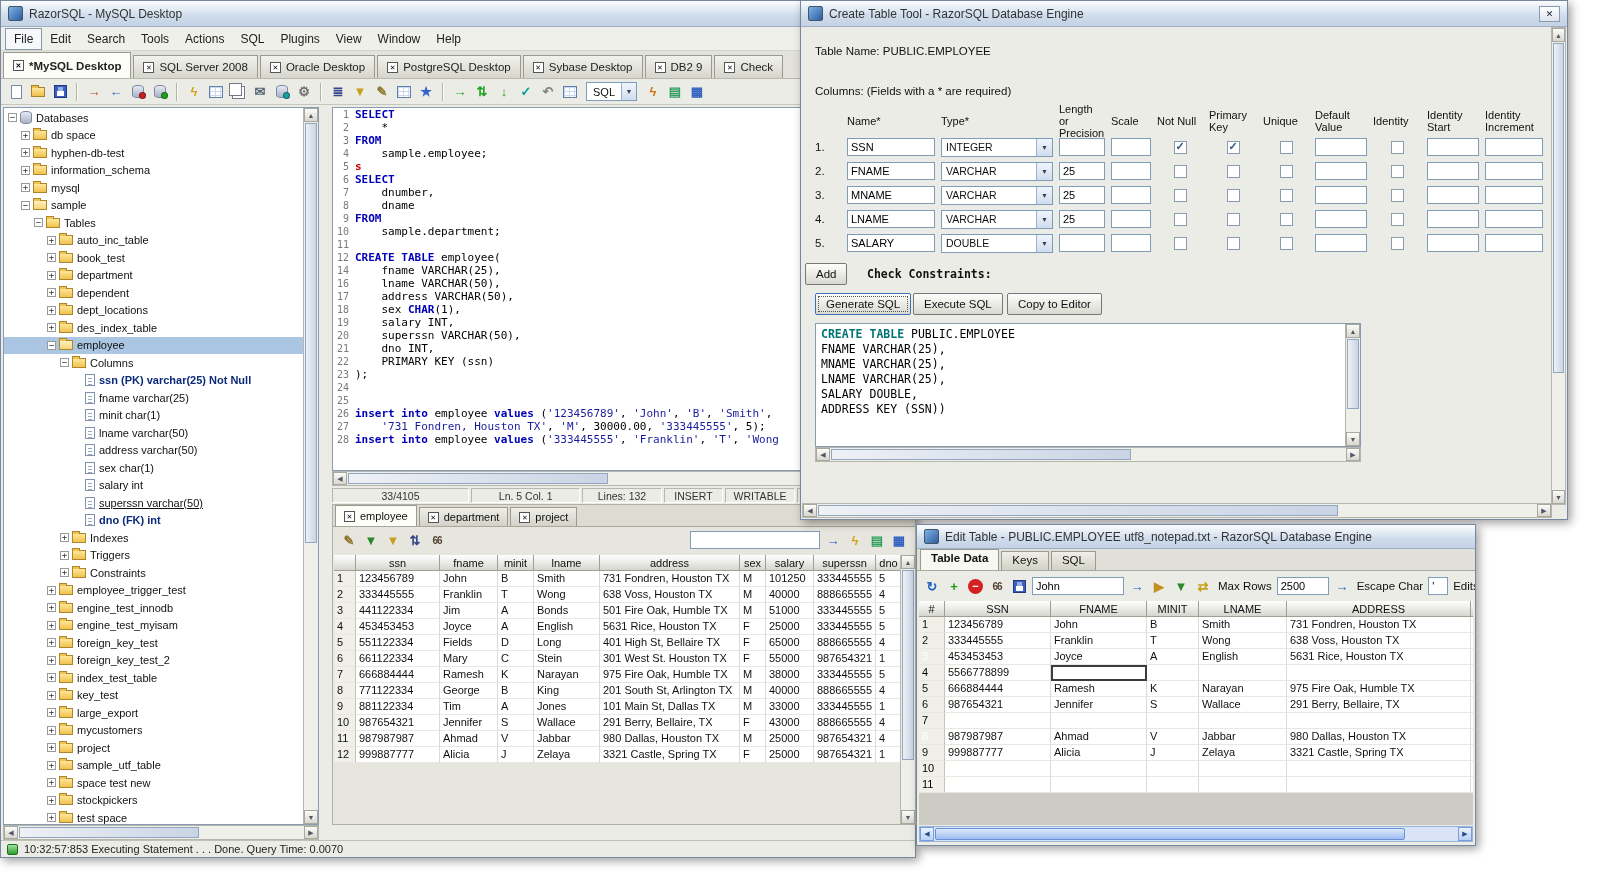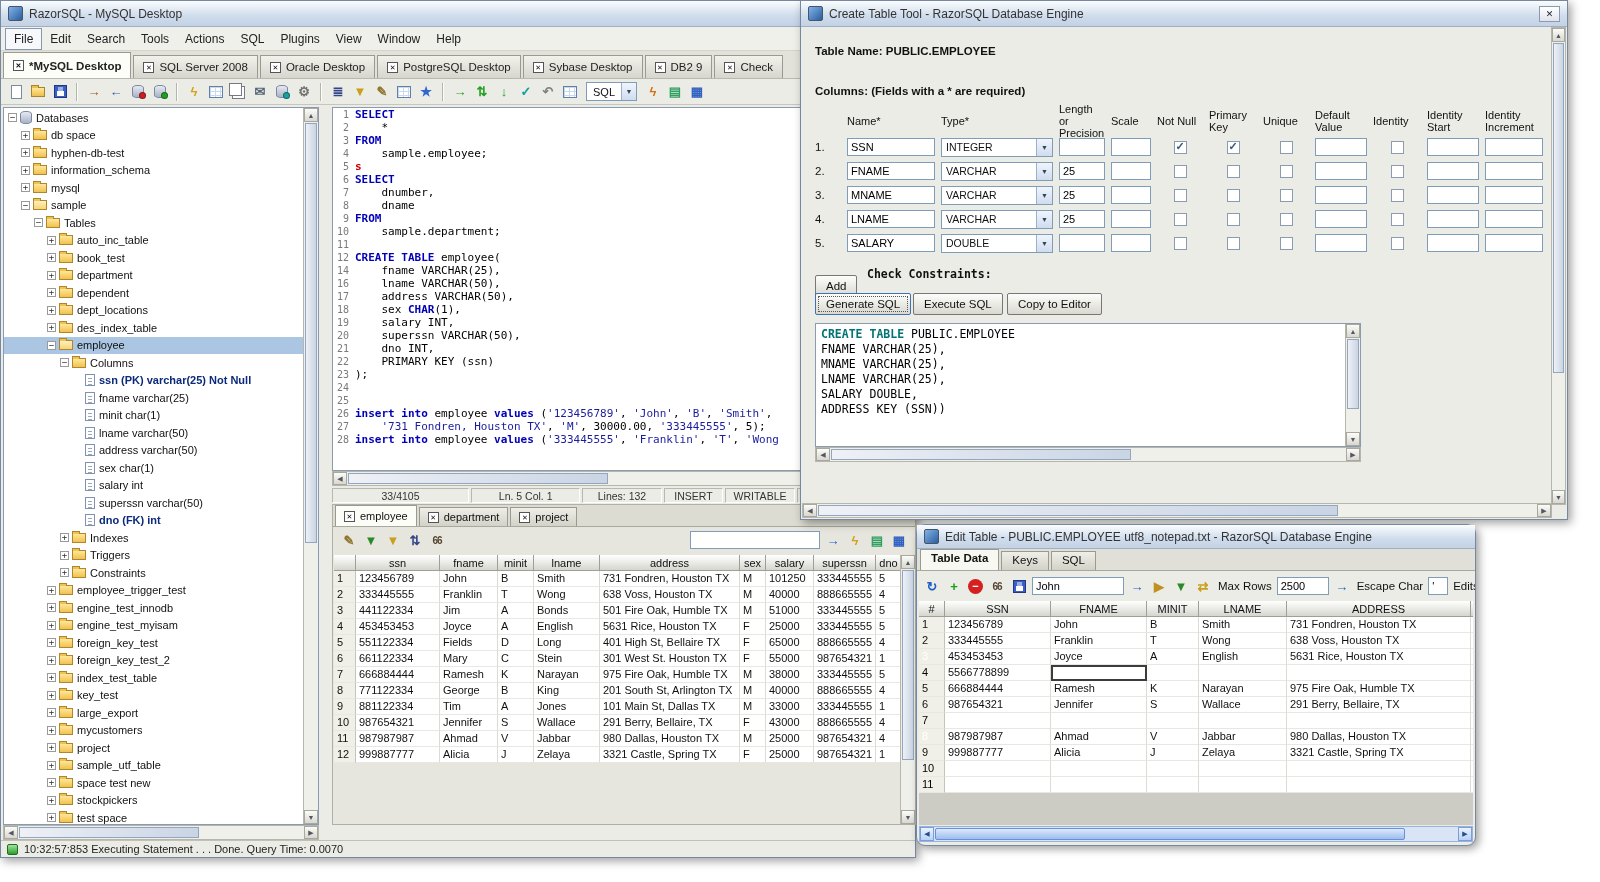--- a/index.html
+++ b/index.html
@@ -145,21 +145,21 @@
   td.ecell { outline:2px solid #3c3c3c; outline-offset:-2px; background:#fff; }
   td.sliver, th.sliver { border-right:none; }
 
   
   .statusbar { position:absolute; left:0; right:0; bottom:0; height:17px; background:#ecece6; border-top:1px solid #c0c0b6;
                display:flex; align-items:center; gap:6px; padding:0 6px; font-size:11px; color:#222; }
   .sb-icon { width:11px; height:11px; border-radius:2px; background:linear-gradient(#9fe29f,#2d9e2d); border:1px solid #1f6e1f; flex:none; }
 
   
   .create-window { left:800px; top:0; width:768px; height:520px; }
-  .cw-lab { position:absolute; font-size:11.5px; color:#111;font-weight:bold; }
+  .cw-lab { position:absolute; font-size:11.5px; color:#111; }
   .chead, .crow { display:grid; grid-template-columns:26px 88px 112px 46px 40px 46px 48px 46px 52px 48px 52px 58px;
                   column-gap:6px; align-items:center; }
   .chead { position:absolute; left:14px; top:102px; width:730px; }
   .chcell { font-size:11px; line-height:12px; white-space:pre-line; color:#111; }
   .crows { position:absolute; left:14px; top:134px; width:730px; }
   .crow { height:24px; }
   .cnum { font-size:11.5px; }
   .cin { height:18px; border:1px solid #7f9db9; background:#fff; font-size:11px; padding:0 3px; width:100%;
          font-family:"Liberation Sans",sans-serif; }
   .csel { display:flex; align-items:center; height:19px; border:1px solid #7f9db9; background:#fff; }
@@ -177,21 +177,21 @@
   .cw-sql { position:absolute; left:14px; top:322px; width:546px; height:124px; background:#fff; border:1px solid #8a9ab0; overflow:hidden; }
   .cw-sql .codewrap { position:absolute; left:0; top:0; right:15px; bottom:0; padding:3px 5px; }
   .sline { font-family:"DejaVu Sans Mono",monospace; font-size:11.5px; height:15px; line-height:15px; white-space:pre; }
   .cw-sql .c-k { color:#007474; }
   .sql-vscroll { right:0; top:0; bottom:0; border:none; border-left:1px solid #b6b6ac; }
   .sql-hscroll { left:14px; top:446px; width:546px; }
   .cw-hscroll { left:1px; bottom:1px; width:750px; }
   .cw-vscroll { right:1px; top:26px; height:478px; }
 
   
-  .edit-window { left:916px; top:524px; width:560px; height:322px;border-radius:9px; }
+  .edit-window { left:916px; top:524px; width:560px; height:322px; }
   .edit-window .titlebar { height:24px; }
   .etabs { position:absolute; left:0; right:0; top:24px; height:22px; background:#e0e0d8; border-bottom:1px solid #a8a89e;
            display:flex; align-items:flex-end; padding:0 3px; gap:2px; }
   .etab { height:19px; padding:2px 10px 0; font-size:11.5px; background:linear-gradient(#efefe8,#d2d2c8);
           border:1px solid #9a9a90; border-bottom:none; }
   .etab.act { background:#f8f8f2; height:21px; font-weight:bold; }
   .etoolbar { position:absolute; left:0; right:0; top:46px; height:30px; display:flex; align-items:center; gap:3px;
               padding:0 5px; overflow:hidden; white-space:nowrap; }
   .igroup { display:inline-flex; align-items:center; gap:2px; flex:none; }
   .tlab { font-size:11.5px; color:#111; flex:none; margin:0 2px; }
@@ -417,21 +417,21 @@
         <div class="trow" style="padding-left: 69px;">
           <span class="t-exp none"></span>
           <span class="t-ic d"></span>
           <span class="t-lab">sex char(1)</span>
         </div>
         <div class="trow" style="padding-left: 69px;">
           <span class="t-exp none"></span>
           <span class="t-ic d"></span>
           <span class="t-lab">salary int</span>
         </div>
-        <div class="trow" style="padding-left: 69px;">
+        <div class="trow" style="padding-left: 69px; text-decoration: underline;">
           <span class="t-exp none"></span>
           <span class="t-ic d"></span>
           <span class="t-lab">superssn varchar(50)</span>
         </div>
         <div class="trow" style="padding-left: 69px;">
           <span class="t-exp none"></span>
           <span class="t-ic d"></span>
           <span class="t-lab b">dno (FK) int</span>
         </div>
         <div class="trow" style="padding-left: 56px;">
@@ -1035,21 +1035,21 @@
         </span>
         <input class="cin def" style="">
         <span class="cbwrap">
           <span class="cb"></span>
         </span>
         <input class="cin ids" style="">
         <input class="cin idi" style="">
       </div>
     </div>
 
-  <button class="btn" style="left:14px;top:262px;margin-top:12px;">Add</button>
+  <button class="btn" style="left:4px;top:262px;">Add</button>
   <div class="cw-lab cc-lab" style="left:66px;top:266px;">Check Constraints:</div>
 
   <button class="btn focus" style="left:14px;top:292px;">Generate SQL</button>
   <button class="btn" style="left:112px;top:292px;">Execute SQL</button>
   <button class="btn" style="left:206px;top:292px;">Copy to Editor</button>
 
   <div class="cw-sql">
     <div class="codewrap">
         <div class="sline"><span class="c-k">CREATE TABLE</span><span class="c-p"> PUBLIC.EMPLOYEE</span></div>
         <div class="sline"><span class="c-p">FNAME VARCHAR(25),</span></div>

